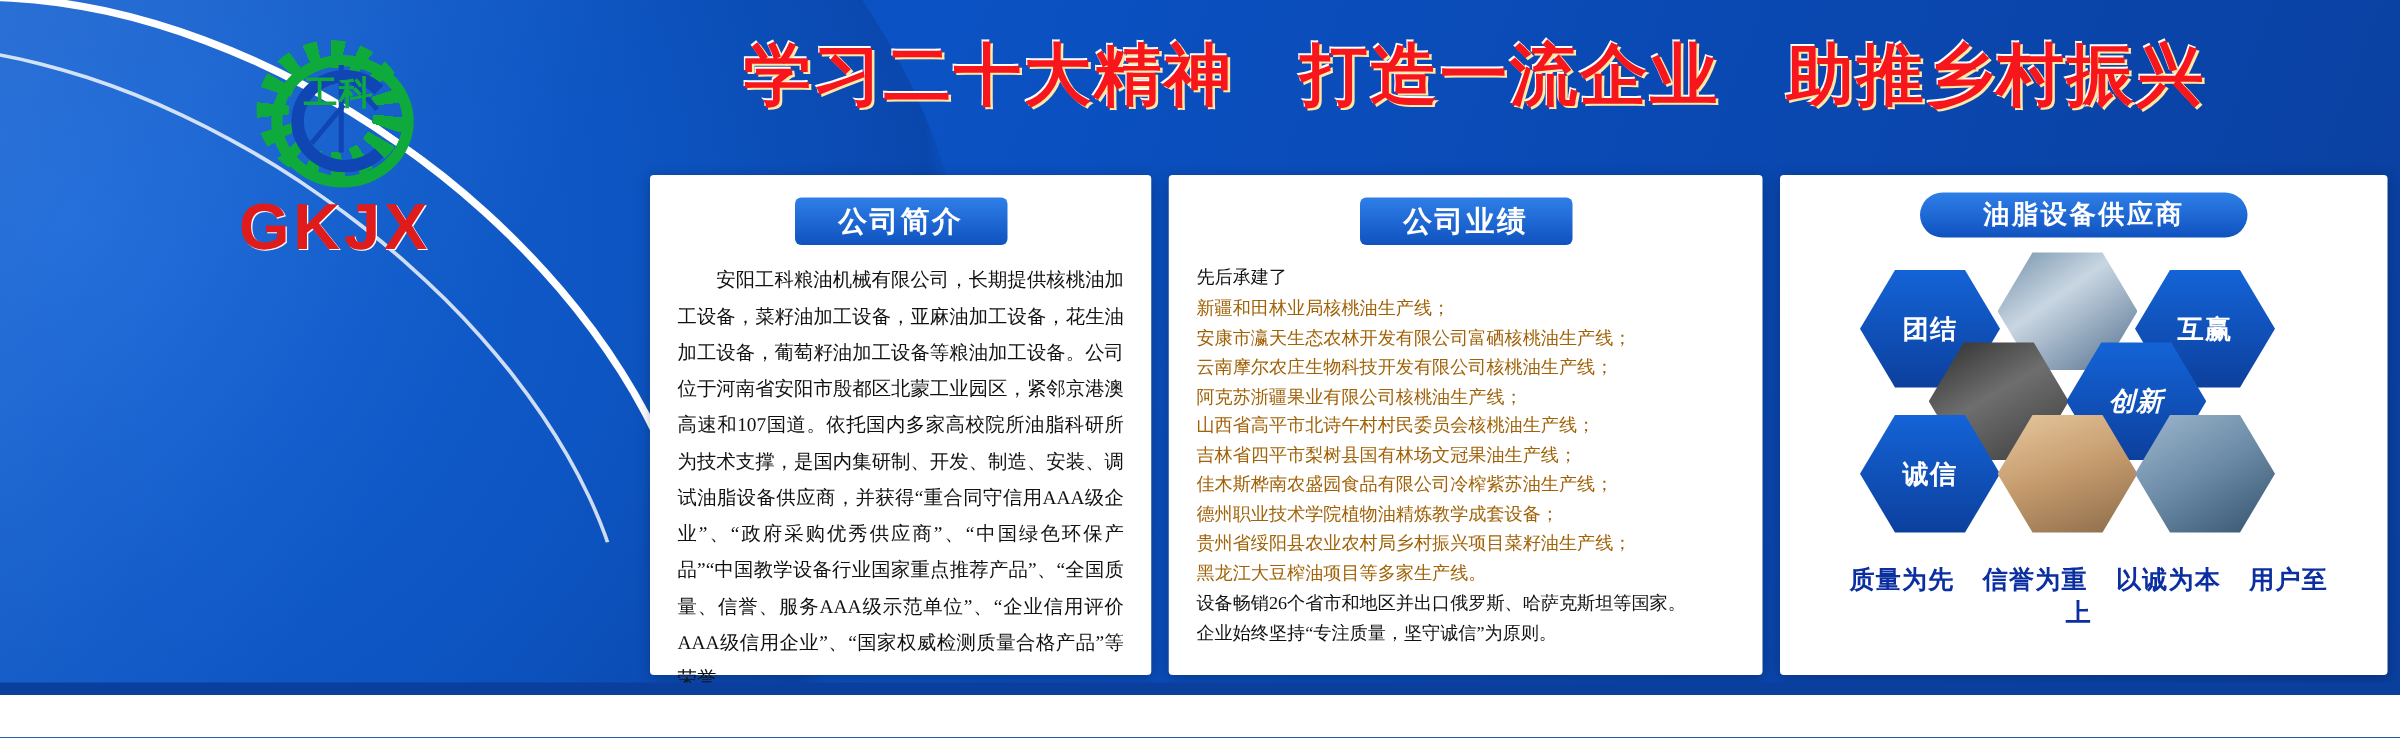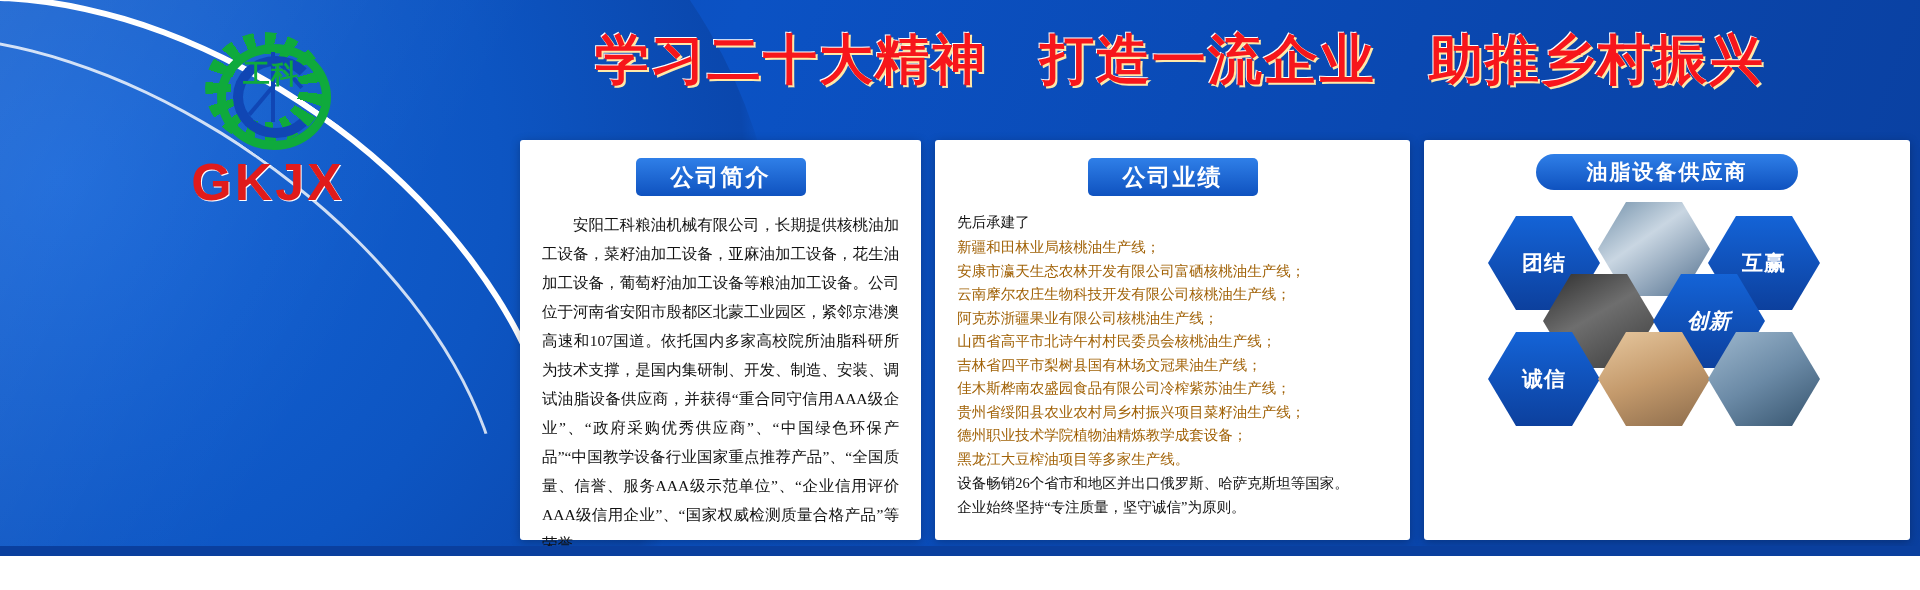--- a/index.html
+++ b/index.html
@@ -311,42 +311,48 @@
       <div class="panel-title">公司业绩</div>
       <div class="lead">先后承建了</div>
       <ul class="achievements">
         <li>新疆和田林业局核桃油生产线；</li>
         <li>安康市瀛天生态农林开发有限公司富硒核桃油生产线；</li>
         <li>云南摩尔农庄生物科技开发有限公司核桃油生产线；</li>
         <li>阿克苏浙疆果业有限公司核桃油生产线；</li>
         <li>山西省高平市北诗午村村民委员会核桃油生产线；</li>
         <li>吉林省四平市梨树县国有林场文冠果油生产线；</li>
         <li>佳木斯桦南农盛园食品有限公司冷榨紫苏油生产线；</li>
+        <li>德州职业技术学院植物油精炼教学成套设备；</li>
         <li>贵州省绥阳县农业农村局乡村振兴项目菜籽油生产线；</li>
-        <li>德州职业技术学院植物油精炼教学成套设备；</li>
         <li>黑龙江大豆榨油项目等多家生产线。</li>
       </ul>
       <div class="tail">设备畅销26个省市和地区并出口俄罗斯、哈萨克斯坦等国家。</div>
       <div class="tail">企业始终坚持“专注质量，坚守诚信”为原则。</div>
     </div>
 
     <div class="panel p3">
       <div class="panel-title">油脂设备供应商</div>
 
       <div class="hex-area">
         <div class="hex blue" style="left:30px; top:14px;">团结</div>
         <div class="hex pic1" style="left:140px; top:0px;"></div>
         <div class="hex blue" style="left:250px; top:14px;">互赢</div>
         <div class="hex pic2" style="left:85px; top:72px;"></div>
         <div class="hex blue" style="left:195px; top:72px;font-style:italic;">创新</div>
         <div class="hex blue" style="left:30px; top:130px;">诚信</div>
         <div class="hex pic3" style="left:140px; top:130px;"></div>
         <div class="hex pic4" style="left:250px; top:130px;"></div>
       </div>
 
+      <div class="footer-slogan">
+        <span>质量为先</span>
+        <span>信誉为重</span>
+        <span>以诚为本</span>
+        <span>用户至上</span>
+      </div>
     </div>
 
   </div>
 
   <div class="bottom-blue"></div>
   <div class="bottom-strip"></div>
 
 </div>
 
 </body></html>

